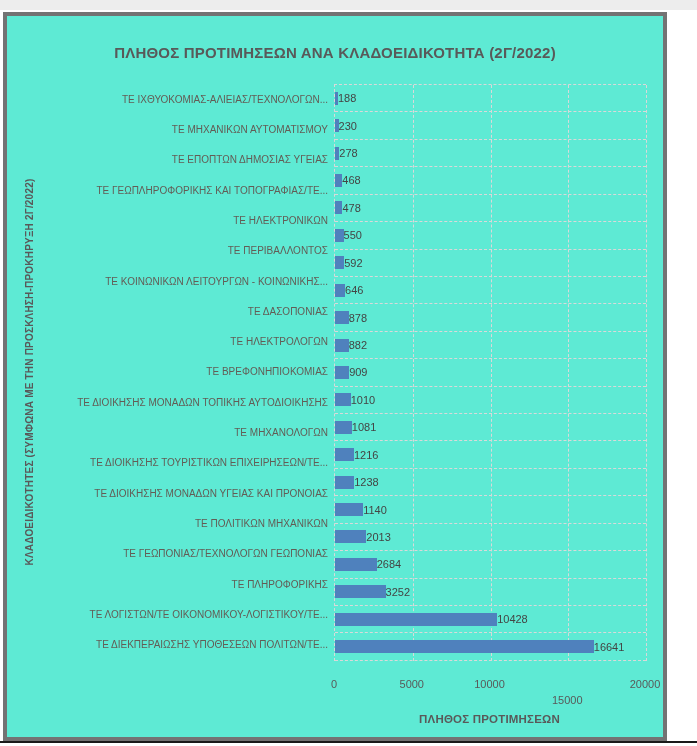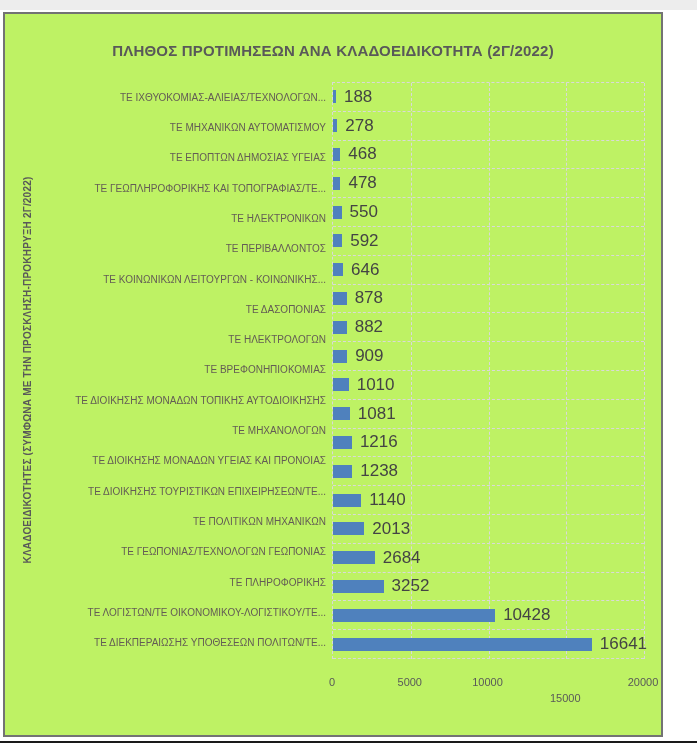--- a/index.html
+++ b/index.html
@@ -15,22 +15,22 @@
   .top-strip {
     position: absolute;
     left: 0; top: 0;
     width: 697px; height: 10px;
     background: #ededed;
   }
   .chart-frame {
     position: absolute;
     left: 3px; top: 12px;
     width: 656px; height: 721px;
-    border: 2px solid #737373;
-    background: #bef264;
+    border: 4px solid #737373;
+    background: #5eead4;
     box-sizing: content-box;
     text-decoration: underline;
   }
   .chart-title {
     position: absolute;
     left: 0; top: 28px;
     width: 100%;
     text-align: center;
     font-size: 15px;
     font-weight: bold;
@@ -101,22 +101,21 @@
     align-items: center;
     border-bottom: 1px dashed #d9d9d9;
     box-sizing: border-box;
   }
   .bar {
     height: 13px;
     min-width: 2px;
     flex: 0 0 auto;
   }
   .bar-value {
-    margin-left: 8px;
-    font-size: 17px;
+    font-size: 11px;
     color: #444444;
     white-space: nowrap;
   }
   .x-ticks {
     position: absolute;
     left: 327px; top: 662px;
     width: 311px; height: 14px;
   }
   .x-tick {
     position: absolute;
@@ -159,42 +158,46 @@
       <div class="cat-label">ΤΕ ΕΠΟΠΤΩΝ ΔΗΜΟΣΙΑΣ ΥΓΕΙΑΣ</div>
       <div class="cat-label">ΤΕ ΓΕΩΠΛΗΡΟΦΟΡΙΚΗΣ ΚΑΙ ΤΟΠΟΓΡΑΦΙΑΣ/ΤΕ...</div>
       <div class="cat-label">ΤΕ ΗΛΕΚΤΡΟΝΙΚΩΝ</div>
       <div class="cat-label">ΤΕ ΠΕΡΙΒΑΛΛΟΝΤΟΣ</div>
       <div class="cat-label">ΤΕ ΚΟΙΝΩΝΙΚΩΝ ΛΕΙΤΟΥΡΓΩΝ - ΚΟΙΝΩΝΙΚΗΣ...</div>
       <div class="cat-label">ΤΕ ΔΑΣΟΠΟΝΙΑΣ</div>
       <div class="cat-label">ΤΕ ΗΛΕΚΤΡΟΛΟΓΩΝ</div>
       <div class="cat-label">ΤΕ ΒΡΕΦΟΝΗΠΙΟΚΟΜΙΑΣ</div>
       <div class="cat-label">ΤΕ ΔΙΟΙΚΗΣΗΣ ΜΟΝΑΔΩΝ ΤΟΠΙΚΗΣ ΑΥΤΟΔΙΟΙΚΗΣΗΣ</div>
       <div class="cat-label">ΤΕ ΜΗΧΑΝΟΛΟΓΩΝ</div>
+      <div class="cat-label">ΤΕ ΔΙΟΙΚΗΣΗΣ ΤΟΥΡΙΣΤΙΚΩΝ ΕΠΙΧΕΙΡΗΣΕΩΝ/ΤΕ...</div>
       <div class="cat-label">ΤΕ ΔΙΟΙΚΗΣΗΣ ΜΟΝΑΔΩΝ ΥΓΕΙΑΣ ΚΑΙ ΠΡΟΝΟΙΑΣ</div>
-      <div class="cat-label">ΤΕ ΔΙΟΙΚΗΣΗΣ ΤΟΥΡΙΣΤΙΚΩΝ ΕΠΙΧΕΙΡΗΣΕΩΝ/ΤΕ...</div>
       <div class="cat-label">ΤΕ ΠΟΛΙΤΙΚΩΝ ΜΗΧΑΝΙΚΩΝ</div>
       <div class="cat-label">ΤΕ ΓΕΩΠΟΝΙΑΣ/ΤΕΧΝΟΛΟΓΩΝ ΓΕΩΠΟΝΙΑΣ</div>
       <div class="cat-label">ΤΕ ΠΛΗΡΟΦΟΡΙΚΗΣ</div>
       <div class="cat-label">ΤΕ ΛΟΓΙΣΤΩΝ/ΤΕ ΟΙΚΟΝΟΜΙΚΟΥ-ΛΟΓΙΣΤΙΚΟΥ/ΤΕ...</div>
       <div class="cat-label">ΤΕ ΔΙΕΚΠΕΡΑΙΩΣΗΣ ΥΠΟΘΕΣΕΩΝ ΠΟΛΙΤΩΝ/ΤΕ...</div>
     </div>
 
   <div class="plot">
     <div class="gridlines">
         <div class="vgrid" style="left: 25%;"></div>
         <div class="vgrid" style="left: 50%;"></div>
         <div class="vgrid" style="left: 75%;"></div>
         <div class="vgrid" style="left: 100%;"></div>
       </div>
     <div class="rows">
         <div class="bar-row">
           <div class="bar" style="width: 0.94%; background: rgb(79, 129, 189);"></div>
           <span class="bar-value">188</span>
         </div>
         <div class="bar-row">
+          <div class="bar" style="width: 1.15%; background: rgb(79, 129, 189);"></div>
+          <span class="bar-value">230</span>
+        </div>
+        <div class="bar-row">
           <div class="bar" style="width: 1.39%; background: rgb(79, 129, 189);"></div>
           <span class="bar-value">278</span>
         </div>
         <div class="bar-row">
           <div class="bar" style="width: 2.34%; background: rgb(79, 129, 189);"></div>
           <span class="bar-value">468</span>
         </div>
         <div class="bar-row">
           <div class="bar" style="width: 2.39%; background: rgb(79, 129, 189);"></div>
           <span class="bar-value">478</span>
@@ -267,15 +270,16 @@
   </div>
 
   <div class="x-ticks">
       <span class="x-tick" style="left: 0%;">0</span>
       <span class="x-tick" style="left: 25%;">5000</span>
       <span class="x-tick" style="left: 50%;">10000</span>
       <span class="x-tick" style="left: 75%; margin-top: 16px;">15000</span>
       <span class="x-tick" style="left: 100%;">20000</span>
     </div>
 
+  <div class="x-axis-title">ΠΛΗΘΟΣ ΠΡΟΤΙΜΗΣΕΩΝ</div>
 </div>
 
 <div class="bottom-rule"></div>
 
 </body></html>

